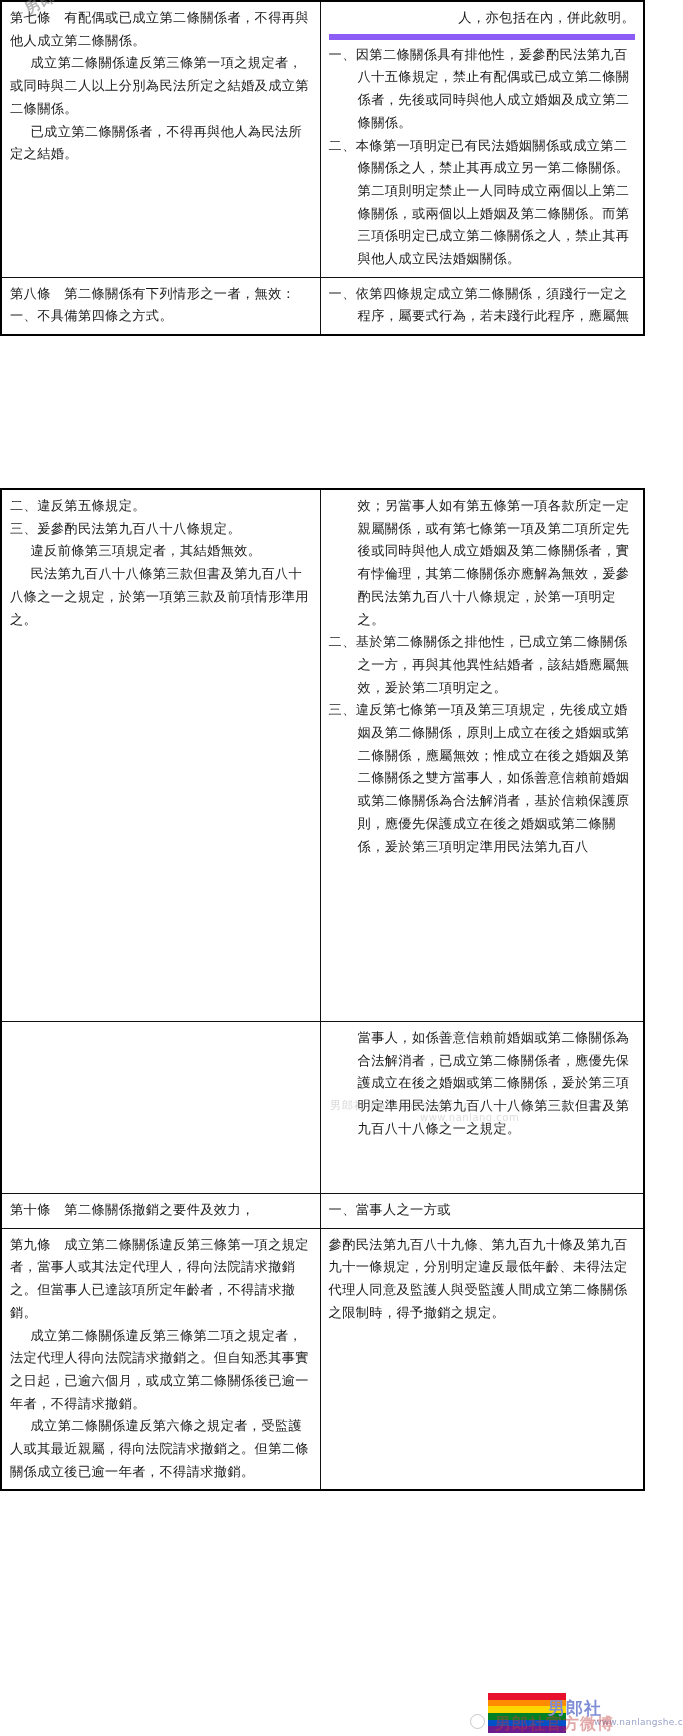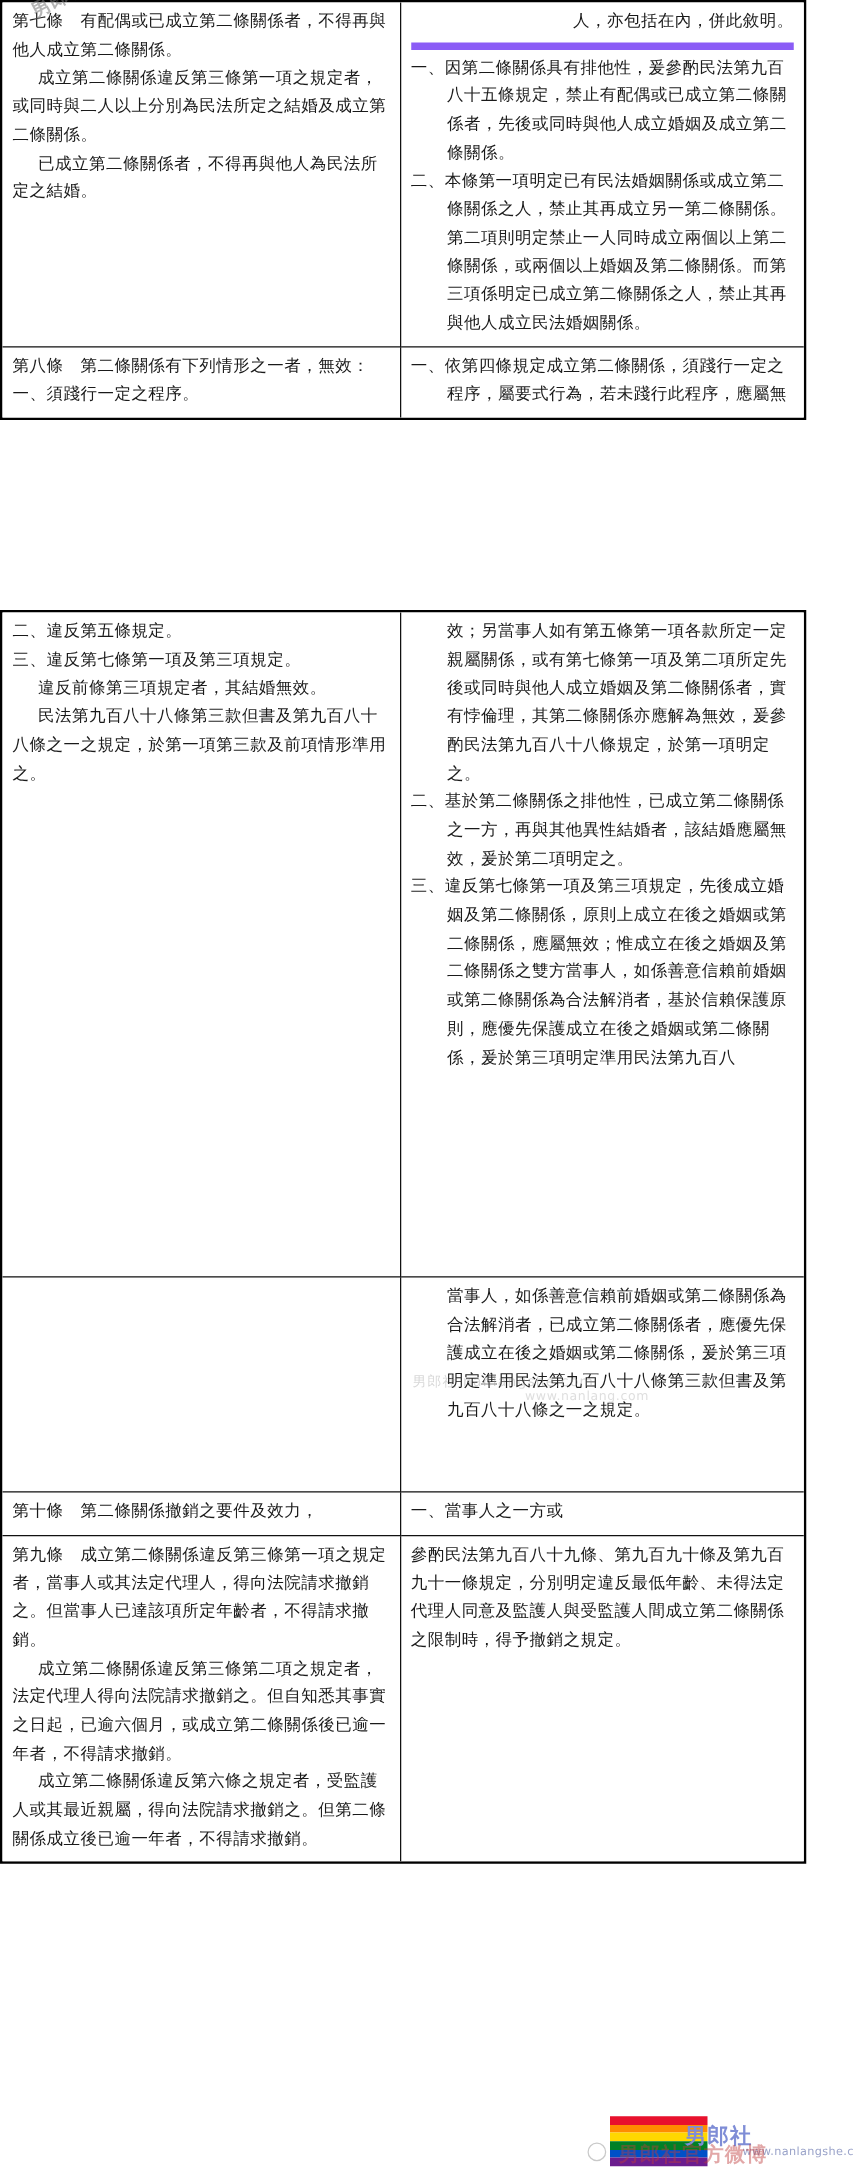--- a/index.html
+++ b/index.html
@@ -195,21 +195,21 @@
         </td>
         <td class="col-right">
           <p class="para cont-note" style="border-bottom:6px solid #8b5cf6; padding-bottom:4px; margin-bottom:4px;text-align:right;">人，亦包括在內，併此敘明。</p>
           <p class="para hang-note"><span>一、</span><span>因第二條關係具有排他性，爰參酌民法第九百八十五條規定，禁止有配偶或已成立第二條關係者，先後或同時與他人成立婚姻及成立第二條關係。</span></p>
           <p class="para hang-note"><span>二、</span><span>本條第一項明定已有民法婚姻關係或成立第二條關係之人，禁止其再成立另一第二條關係。第二項則明定禁止一人同時成立兩個以上第二條關係，或兩個以上婚姻及第二條關係。而第三項係明定已成立第二條關係之人，禁止其再與他人成立民法婚姻關係。</span></p>
         </td>
       </tr>
       <tr>
         <td class="col-left">
           <p class="para art-head">第八條　第二條關係有下列情形之一者，無效：</p>
-          <p class="para hang">一、須踐行一定之程序。</p>
+          <p class="para hang">一、不具備第四條之方式。</p>
         </td>
         <td class="col-right">
           <p class="para hang-note"><span>一、</span><span>依第四條規定成立第二條關係，須踐行一定之程序，屬要式行為，若未踐行此程序，應屬無</span></p>
         </td>
       </tr>
     </tbody>
       </table>
   </div>
 
   <div class="wm-top">男郎社</div>
@@ -218,21 +218,21 @@
 <div class="seam" style="top:462px;height:26px;"></div>
 
 <div class="page" style="top:488px;">
   <div class="frame-thick">
     <table class="doc-table">
 
       <tbody>
           <tr>
         <td class="col-left" style="height:520px;">
           <p class="para hang">二、違反第五條規定。</p>
-          <p class="para hang">三、違反第七條第一項及第三項規定。</p>
+          <p class="para hang">三、爰參酌民法第九百八十八條規定。</p>
           <p class="para indent-1">違反前條第三項規定者，其結婚無效。</p>
           <p class="para indent-1">民法第九百八十八條第三款但書及第九百八十八條之一之規定，於第一項第三款及前項情形準用之。</p>
         </td>
         <td class="col-right">
           <p class="para cont-note">效；另當事人如有第五條第一項各款所定一定親屬關係，或有第七條第一項及第二項所定先後或同時與他人成立婚姻及第二條關係者，實有悖倫理，其第二條關係亦應解為無效，爰參酌民法第九百八十八條規定，於第一項明定之。</p>
           <p class="para hang-note"><span>二、</span><span>基於第二條關係之排他性，已成立第二條關係之一方，再與其他異性結婚者，該結婚應屬無效，爰於第二項明定之。</span></p>
           <p class="para hang-note"><span>三、</span><span>違反第七條第一項及第三項規定，先後成立婚姻及第二條關係，原則上成立在後之婚姻或第二條關係，應屬無效；惟成立在後之婚姻及第二條關係之雙方當事人，如係善意信賴前婚姻或第二條關係為合法解消者，基於信賴保護原則，應優先保護成立在後之婚姻或第二條關係，爰於第三項明定準用民法第九百八</span></p>
         </td>
       </tr>
 

